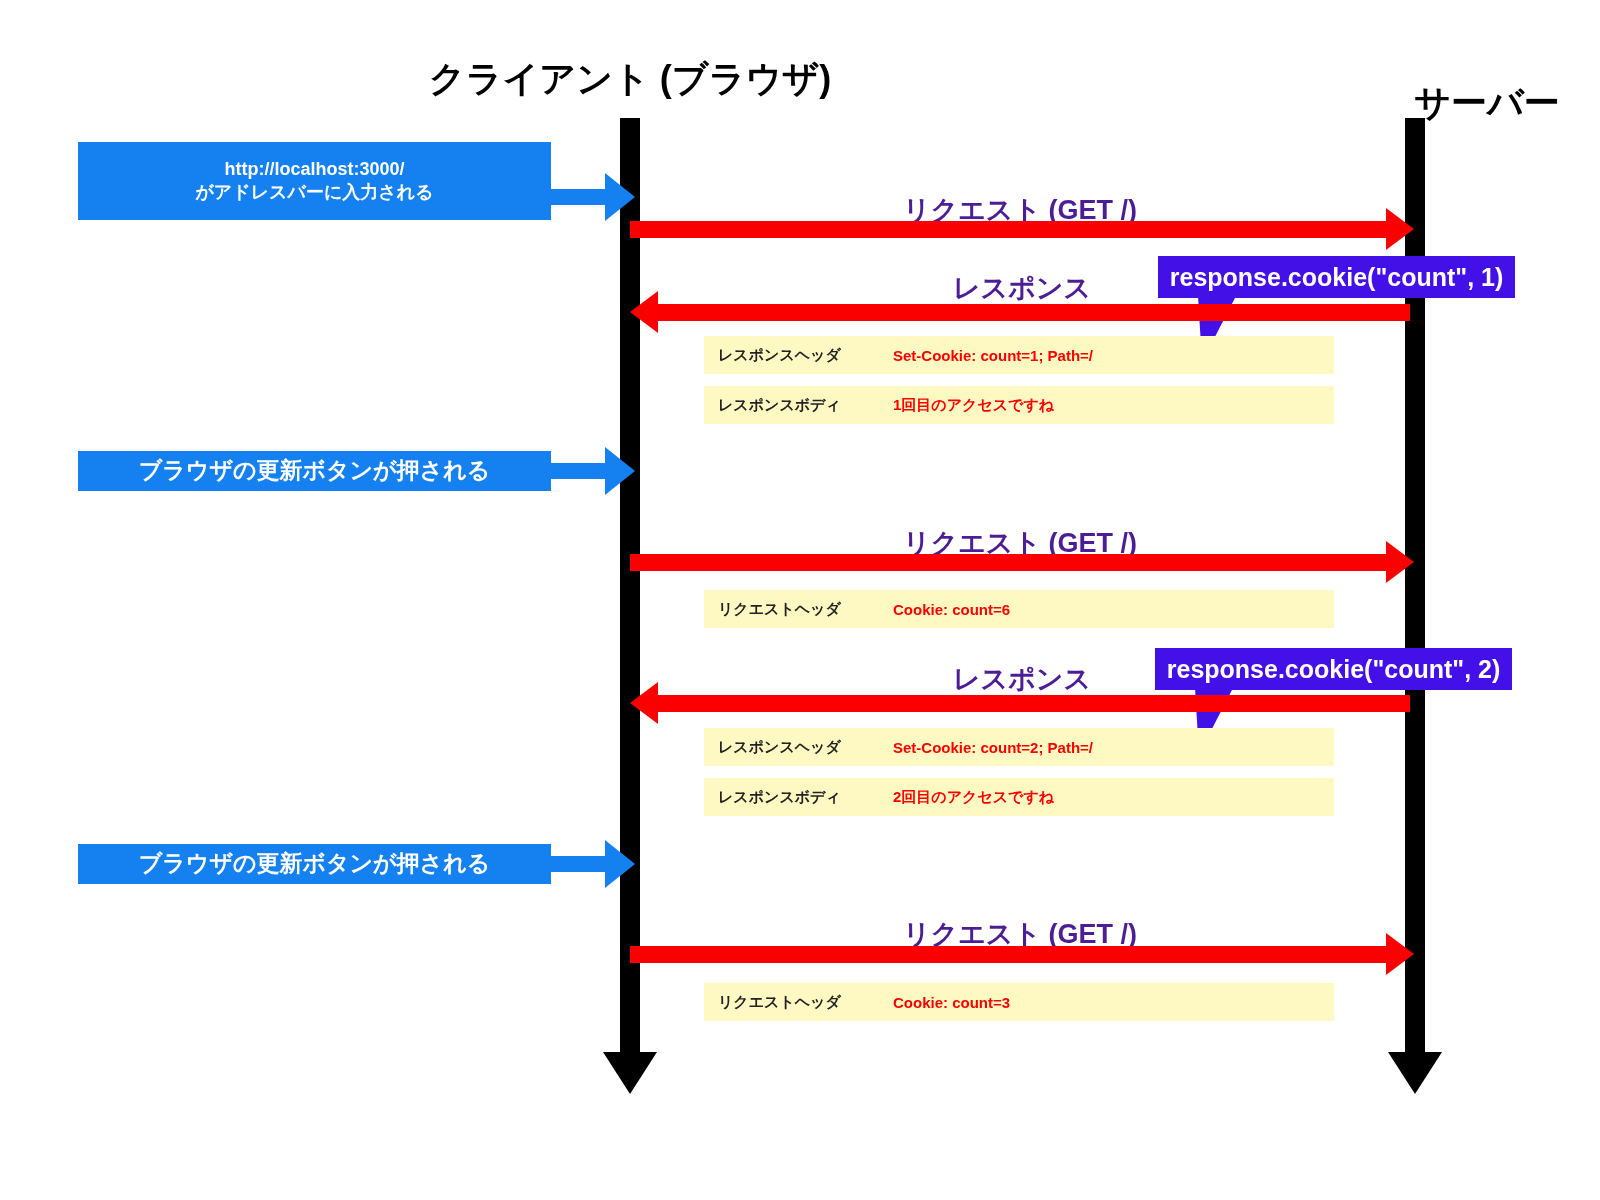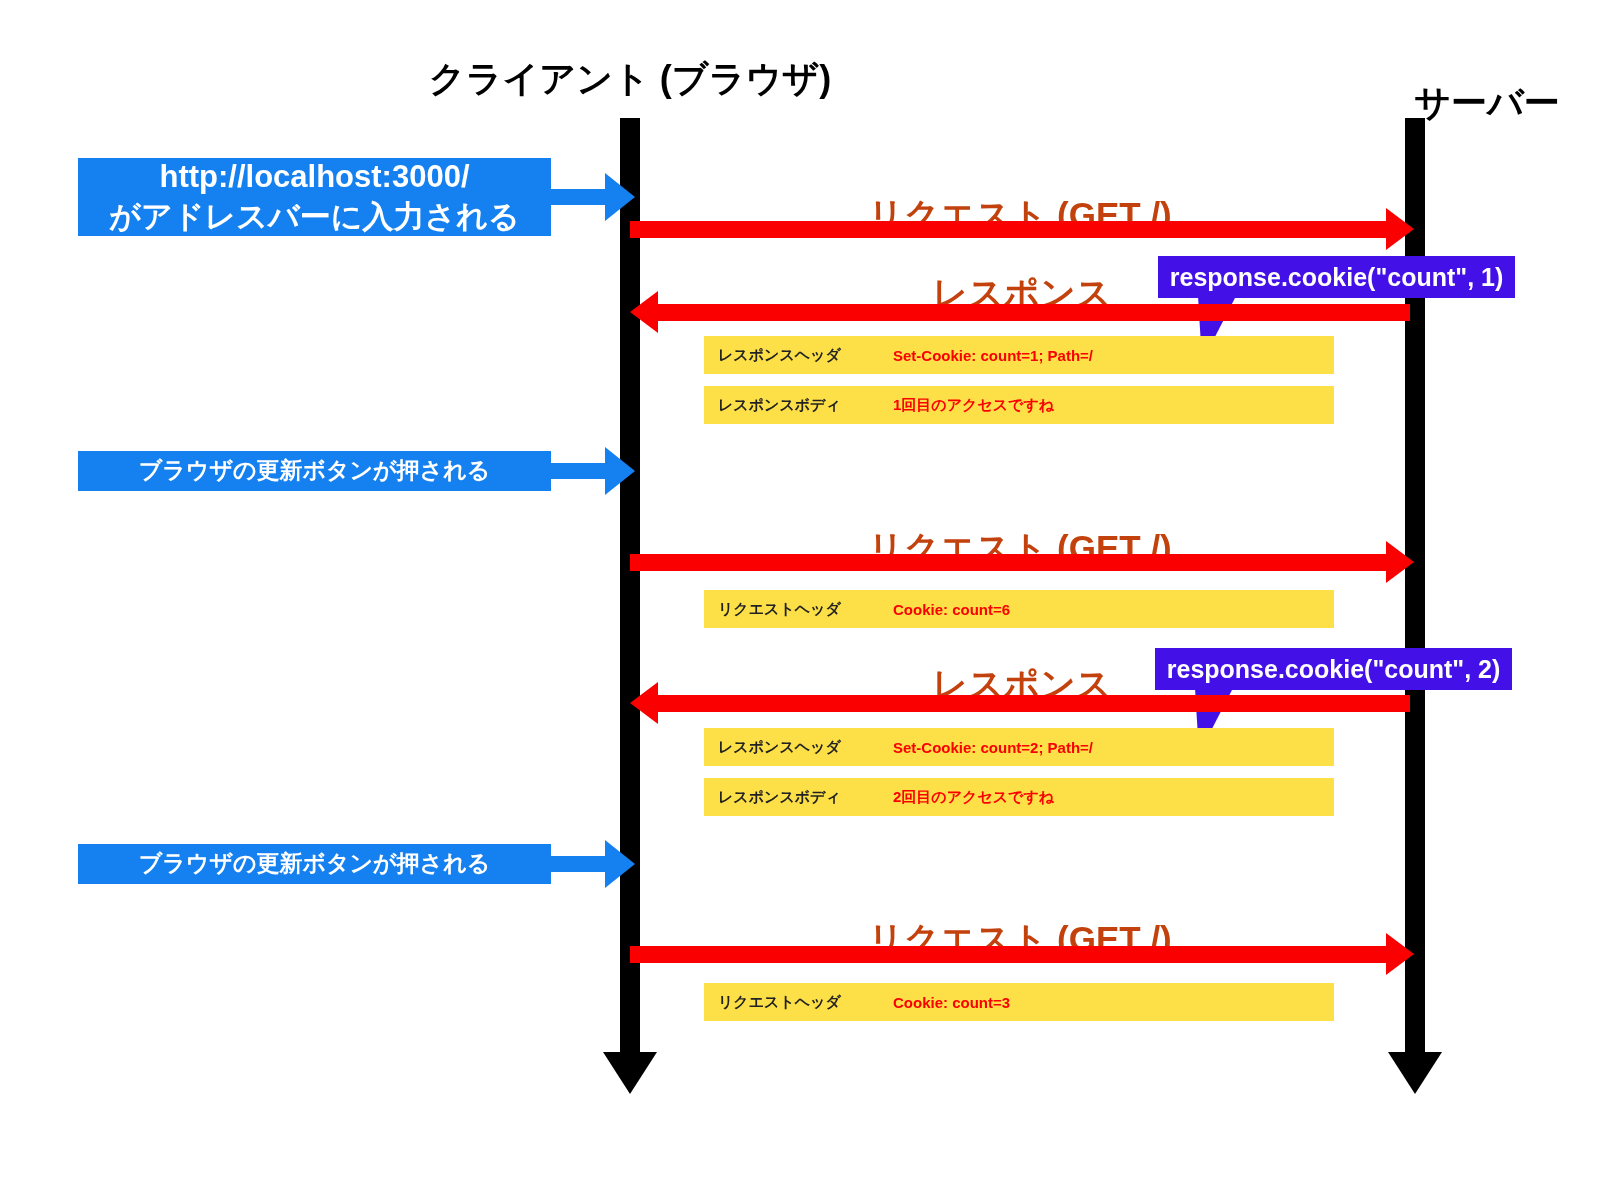--- a/index.html
+++ b/index.html
@@ -79,32 +79,31 @@
   }
   .red-head-left {
     position:absolute;
     width:0; height:0;
     border-top:21px solid transparent;
     border-bottom:21px solid transparent;
     border-right:28px solid #fa0000;
   }
   .red-label {
     position:absolute;
-    color:#c2410c;
-    font-weight:bold;
-    font-size:35px;
-    white-space:nowrap;
-    transform:translateX(-50%);
-    text-decoration:underline;
+    color:#4c1d95;
+    font-weight:bold;
+    font-size:27px;
+    white-space:nowrap;
+    transform:translateX(-50%);
   }
 
   
   .gray-row {
     position:absolute;
-    background:#fde047;
+    background:#fef9c3;
     display:flex;
     align-items:center;
     box-sizing:border-box;
   }
   .gray-row .gr-key {
     font-size:15px;
     font-weight:bold;
     color:#222222;
     white-space:nowrap;
     margin-left:14px;
@@ -143,21 +142,21 @@
 <div id="stage">
 
   <div class="lifeline-title" style="left:630px; top:55px;">クライアント (ブラウザ)</div>
   <div class="lifeline-bar" style="left:630px; top:118px; height:940px;"></div>
   <div class="lifeline-head" style="left:630px; top:1052px;"></div>
 
   <div class="lifeline-title" style="left:1487px; top:55px;margin-top:24px;">サーバー</div>
   <div class="lifeline-bar" style="left:1415px; top:118px; height:940px;"></div>
   <div class="lifeline-head" style="left:1415px; top:1052px;"></div>
 
-  <div class="blue-box" style="left:78px; top:158px; width:473px; height:78px; font-size:31px;">
+  <div class="blue-box" style="left:78px; top:142px; width:473px; height:78px; font-size:18px;">
     <span class="bb-line">http://localhost:3000/</span>
     <span class="bb-line">がアドレスバーに入力される</span>
   </div>
   <div class="blue-arrow-shaft" style="left:551px; top:189px; width:62px;"></div>
   <div class="blue-arrow-head" style="left:605px; top:173px;"></div>
 
   <div class="red-label" style="left:1020px; top:192px;">リクエスト (GET /)</div>
   <div class="red-shaft" style="left:630px; top:221px; width:756px;"></div>
   <div class="red-head-right" style="left:1386px; top:208px;"></div>
 

